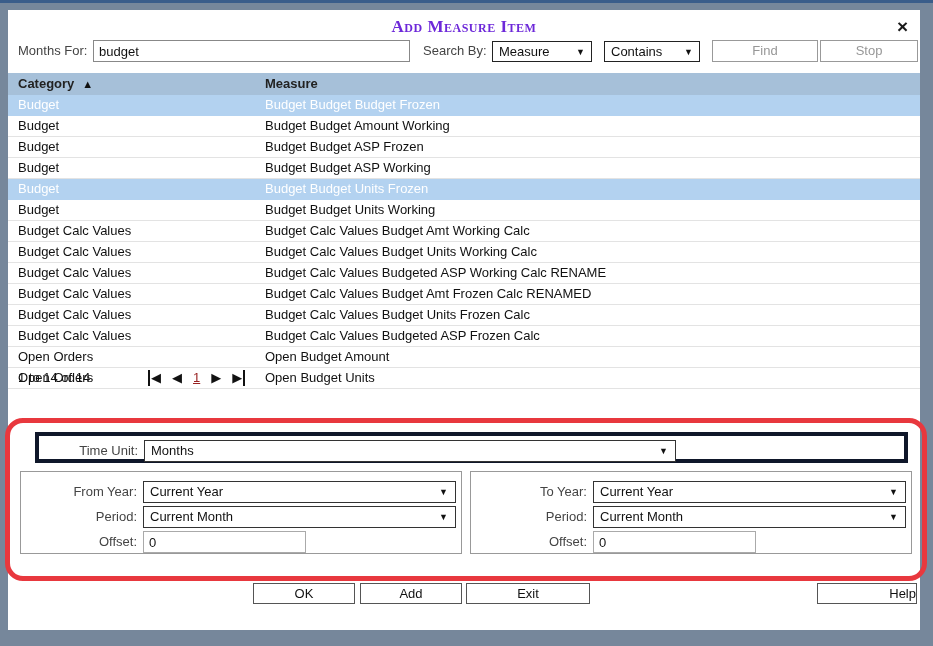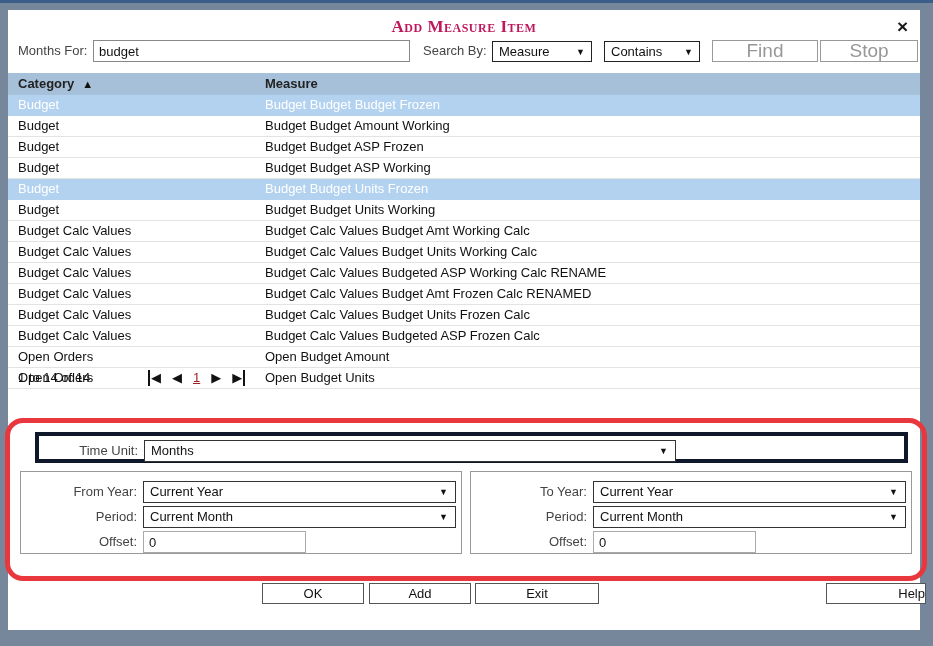--- a/index.html
+++ b/index.html
@@ -15,21 +15,21 @@
     position:absolute; left:8px; top:10px; width:912px; height:620px;
     background:#ffffff;
   }
   
   .title {
     position:absolute; left:0; top:7px; width:100%;
     text-align:center;
     font-family:"Liberation Serif", serif;
     font-variant:small-caps; font-weight:bold;
     font-size:17px; letter-spacing:0.5px;
-    color:#be185d;
+    color:#6d28d9;
   }
   .close-x {
     position:absolute; right:12px; top:8px;
     font-size:19px; font-weight:bold; color:#1a1a1a;
     line-height:18px; cursor:pointer;
   }
   
   .search-row { position:absolute; left:0; top:30px; width:100%; height:24px; font-size:13px; color:#444; }
   .lbl { position:absolute; line-height:22px; white-space:nowrap; }
   .search-for-lbl { left:10px; }
@@ -45,21 +45,21 @@
     padding-left:6px; padding-right:20px; cursor:pointer; white-space:nowrap;
   }
   .combo .arrow {
     position:absolute; right:6px; top:50%; transform:translateY(-50%);
     font-size:9px; color:#111;
   }
   .combo-searchby { left:484px; width:100px; }
   .combo-match { left:596px; width:96px; }
   .btn-gray {
     position:absolute; top:0; height:22px; background:#fff;
-    border:1px solid #999; color:#979797; font-size:19px;
+    border:1px solid #999; color:#979797; font-size:13px;
     text-align:center; line-height:20px; cursor:pointer;
   }
   .btn-find { left:704px; width:106px; }
   .btn-stop { left:812px; width:98px; }
   
   .thead {
     position:absolute; left:0; top:63px; width:912px; height:22px;
     background:#A6C0D9; font-size:13px; font-weight:bold; color:#222;
     line-height:22px;
   }
@@ -112,21 +112,21 @@
   .rb-row3 { left:122px; top:59px; width:163px; }
   .offset-input {
     width:100%; height:22px; border:1px solid #aaa;
     font-family:"Liberation Sans",sans-serif; font-size:13px;
     padding:0 5px; color:#111;
   }
   
   .footer-btn {
     position:absolute; top:573px; height:21px; background:#fff;
     border:1px solid #555; color:#111; font-size:13px;
-    text-align:center; line-height:19px; cursor:pointer;margin-left:9px;
+    text-align:center; line-height:19px; cursor:pointer;
   }
   .btn-ok   { left:245px; width:102px; }
   .btn-add  { left:352px; width:102px; }
   .btn-exit { left:458px; width:124px; }
   .btn-help { left:809px; width:100px;text-align:right; }
 </style>
 </head>
 <body>
 
 <div class="top-accent"></div>

